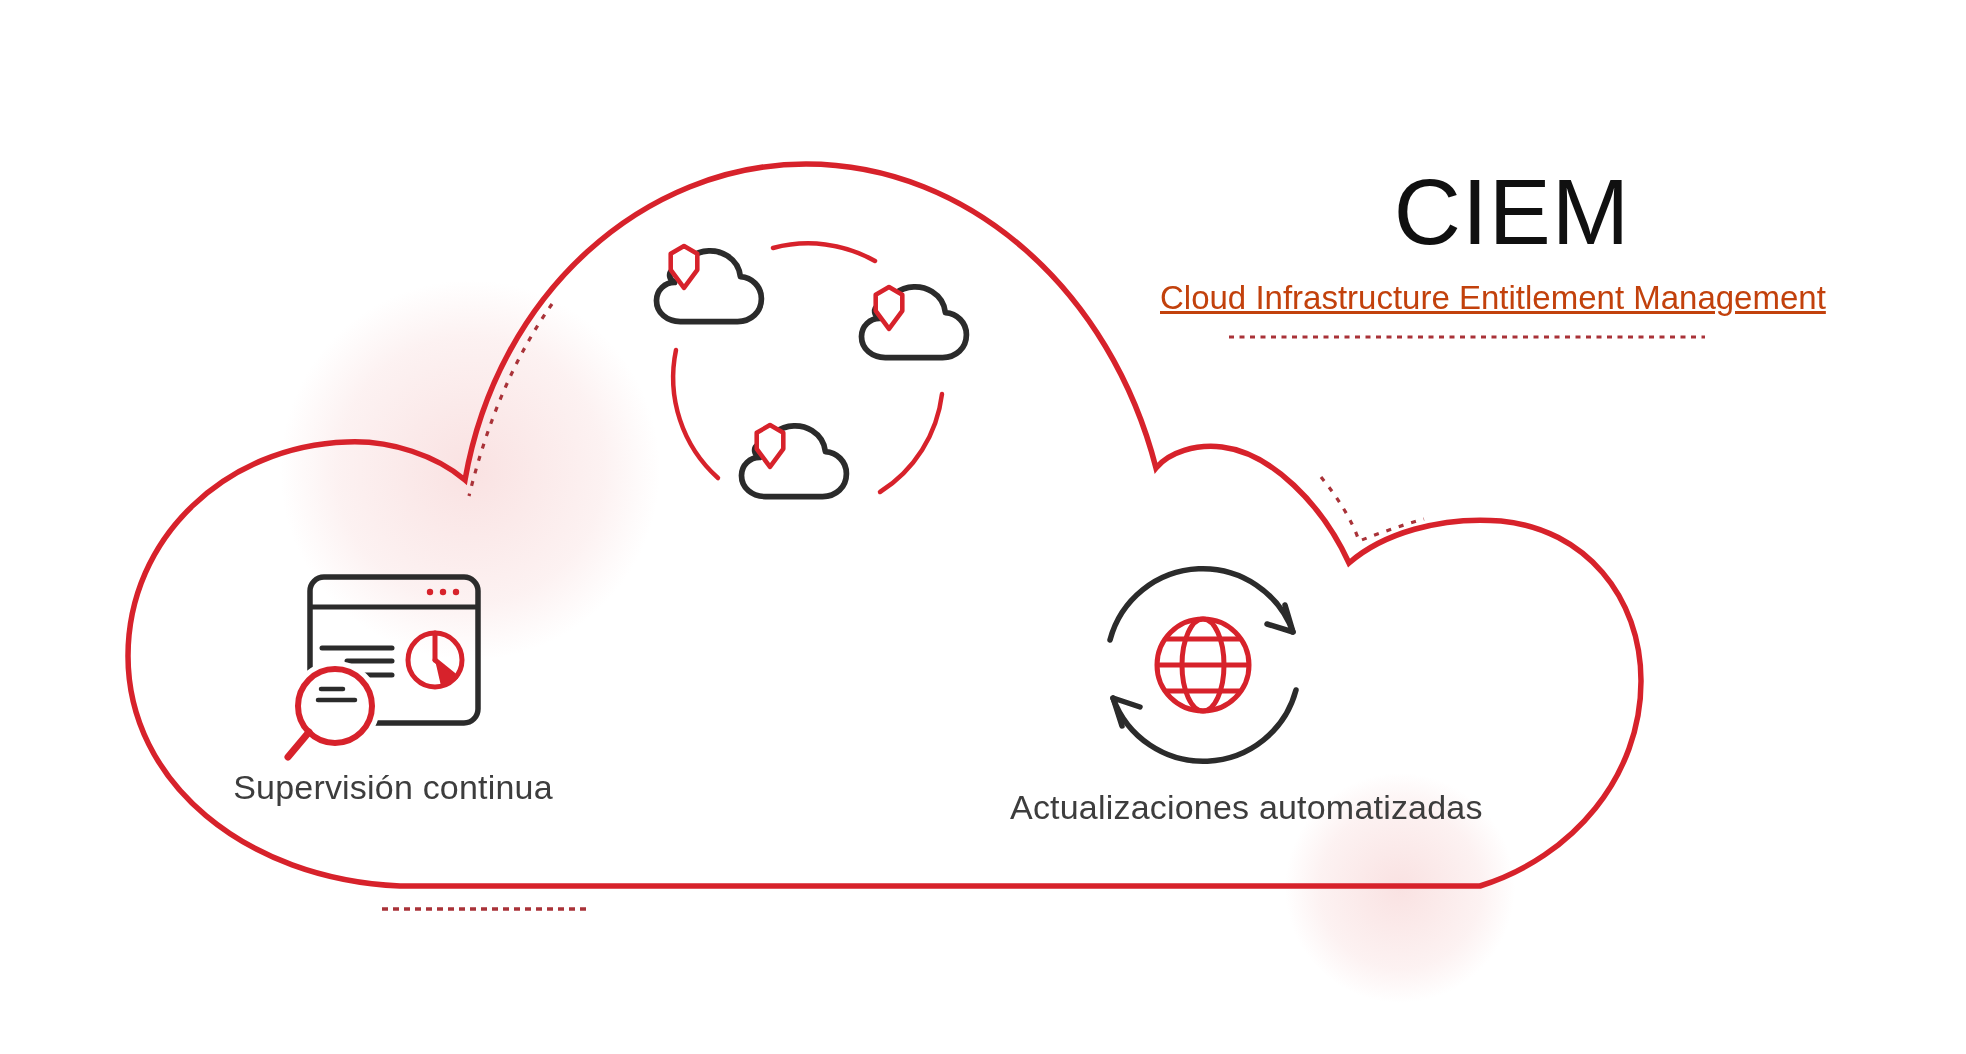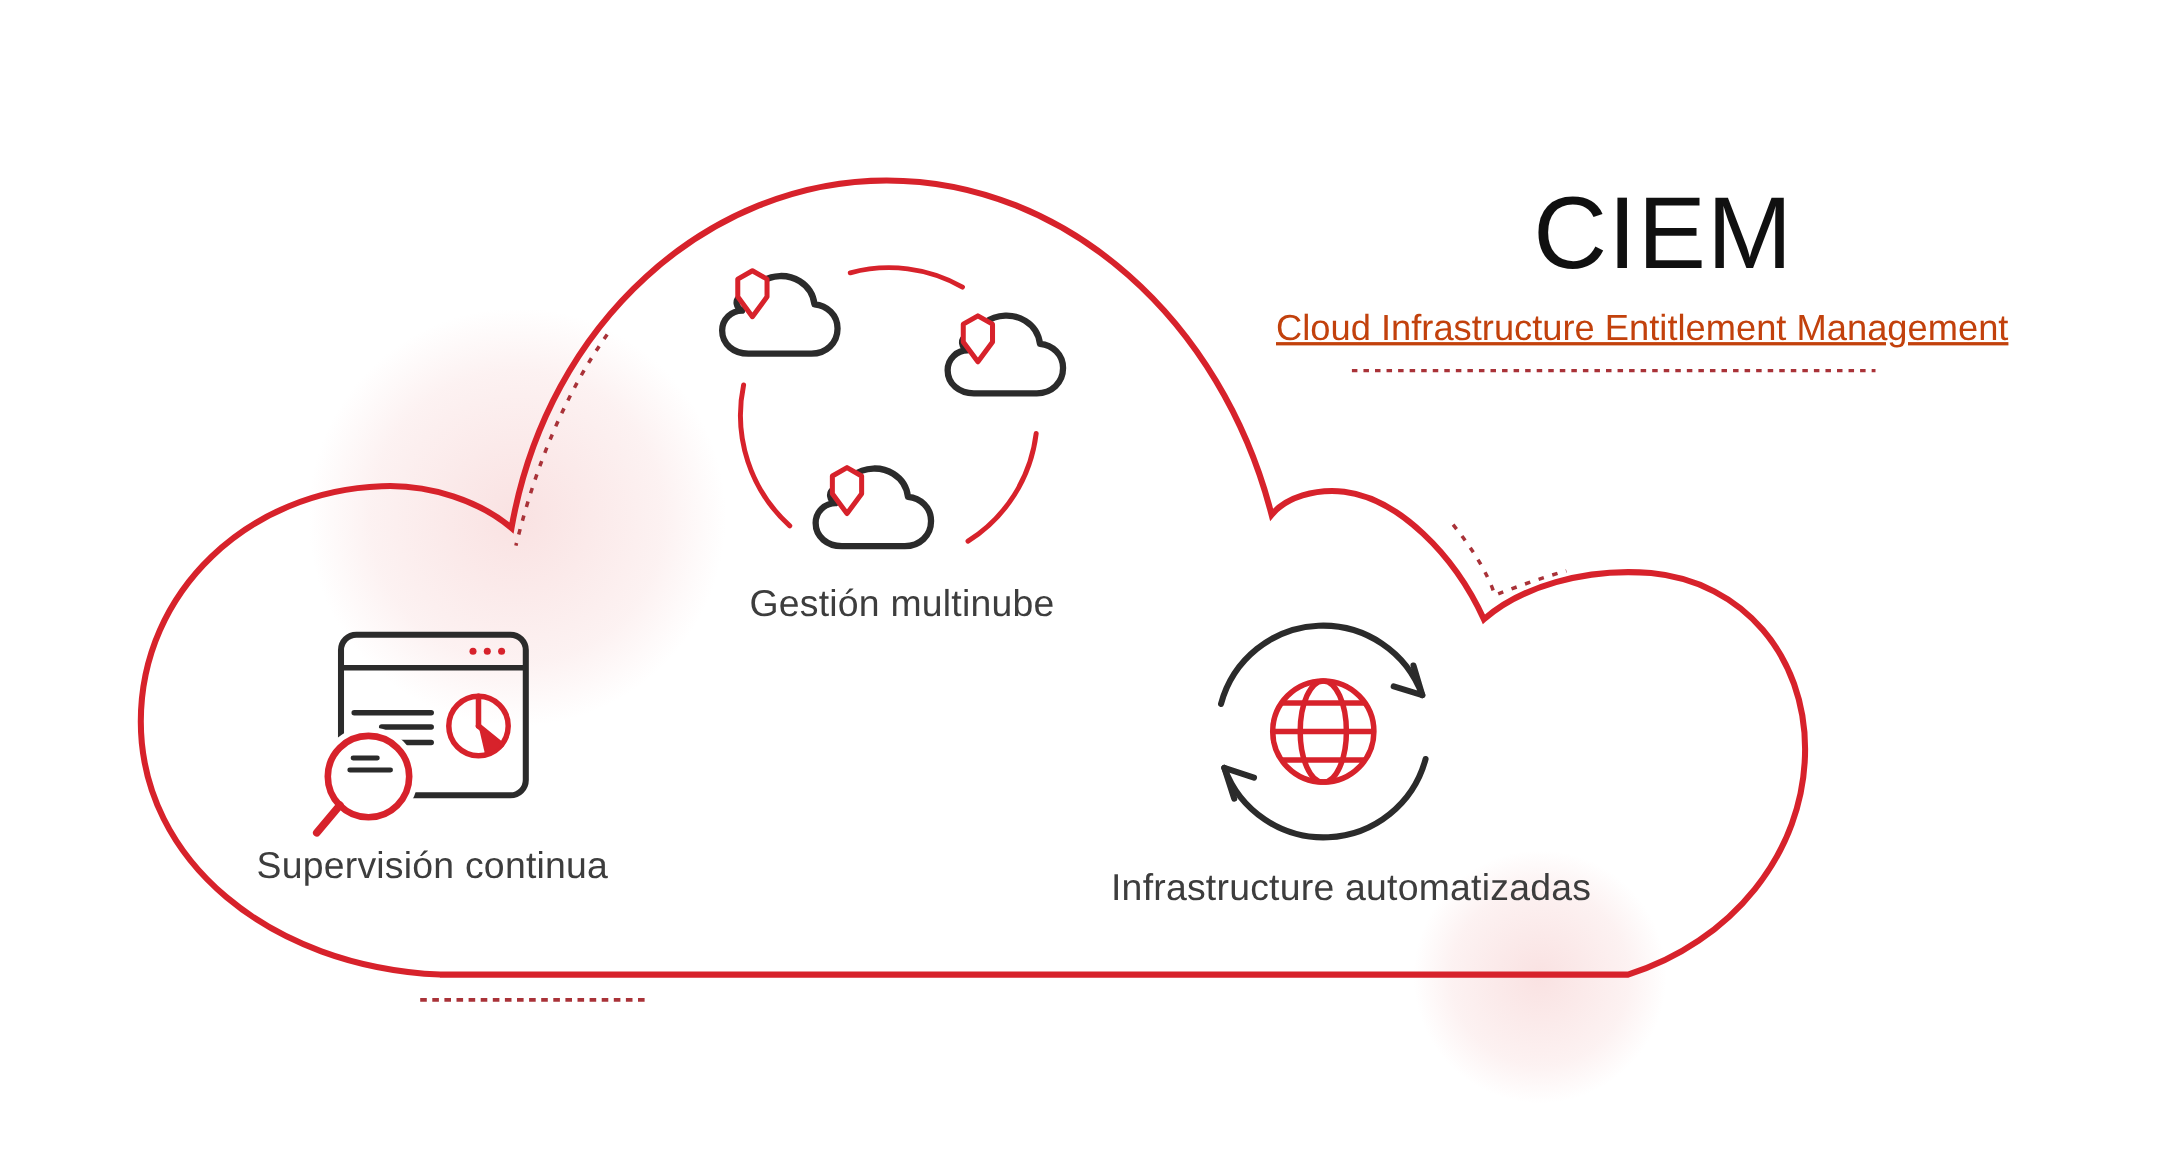--- a/index.html
+++ b/index.html
@@ -140,16 +140,15 @@
         <line x1="1165" y1="639" x2="1241" y2="639"></line>
         <line x1="1157" y1="665" x2="1249" y2="665"></line>
         <line x1="1165" y1="691" x2="1241" y2="691"></line>
       </g>
     </g>
   </svg>
 
   <div id="ciem-title">CIEM</div>
   <div id="subtitle">Cloud Infrastructure Entitlement Management</div>
 
-  <div class="caption" id="cap-multicloud">Gestión multinube</div>
   <div class="caption" id="cap-monitoring">Supervisión continua</div>
-  <div class="caption" id="cap-updates">Infrastructure automatizadas</div>
+  <div class="caption" id="cap-updates">Actualizaciones automatizadas</div>
 </div>
 
 </body></html>

